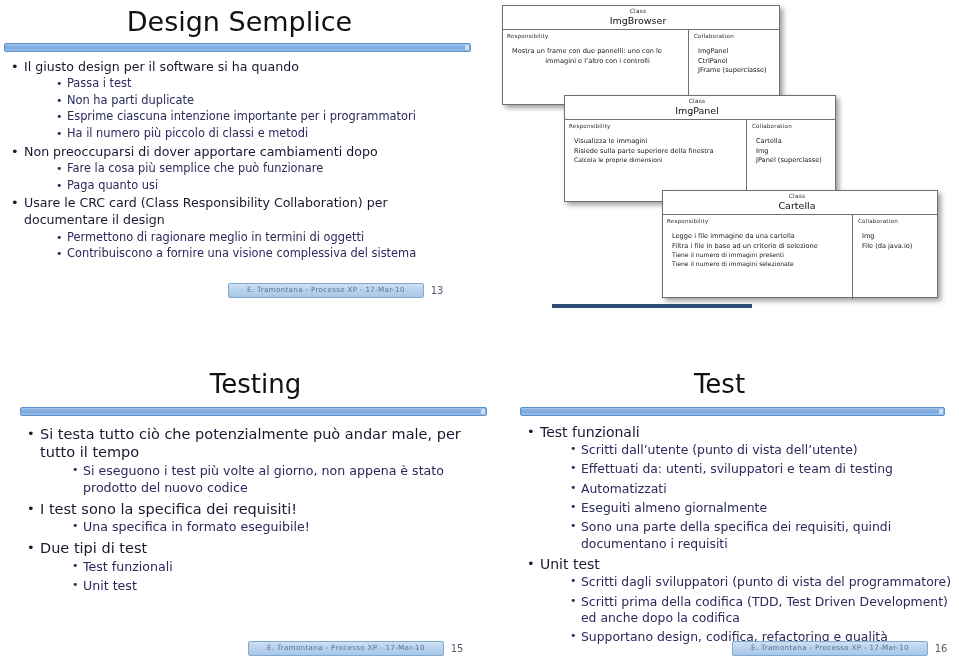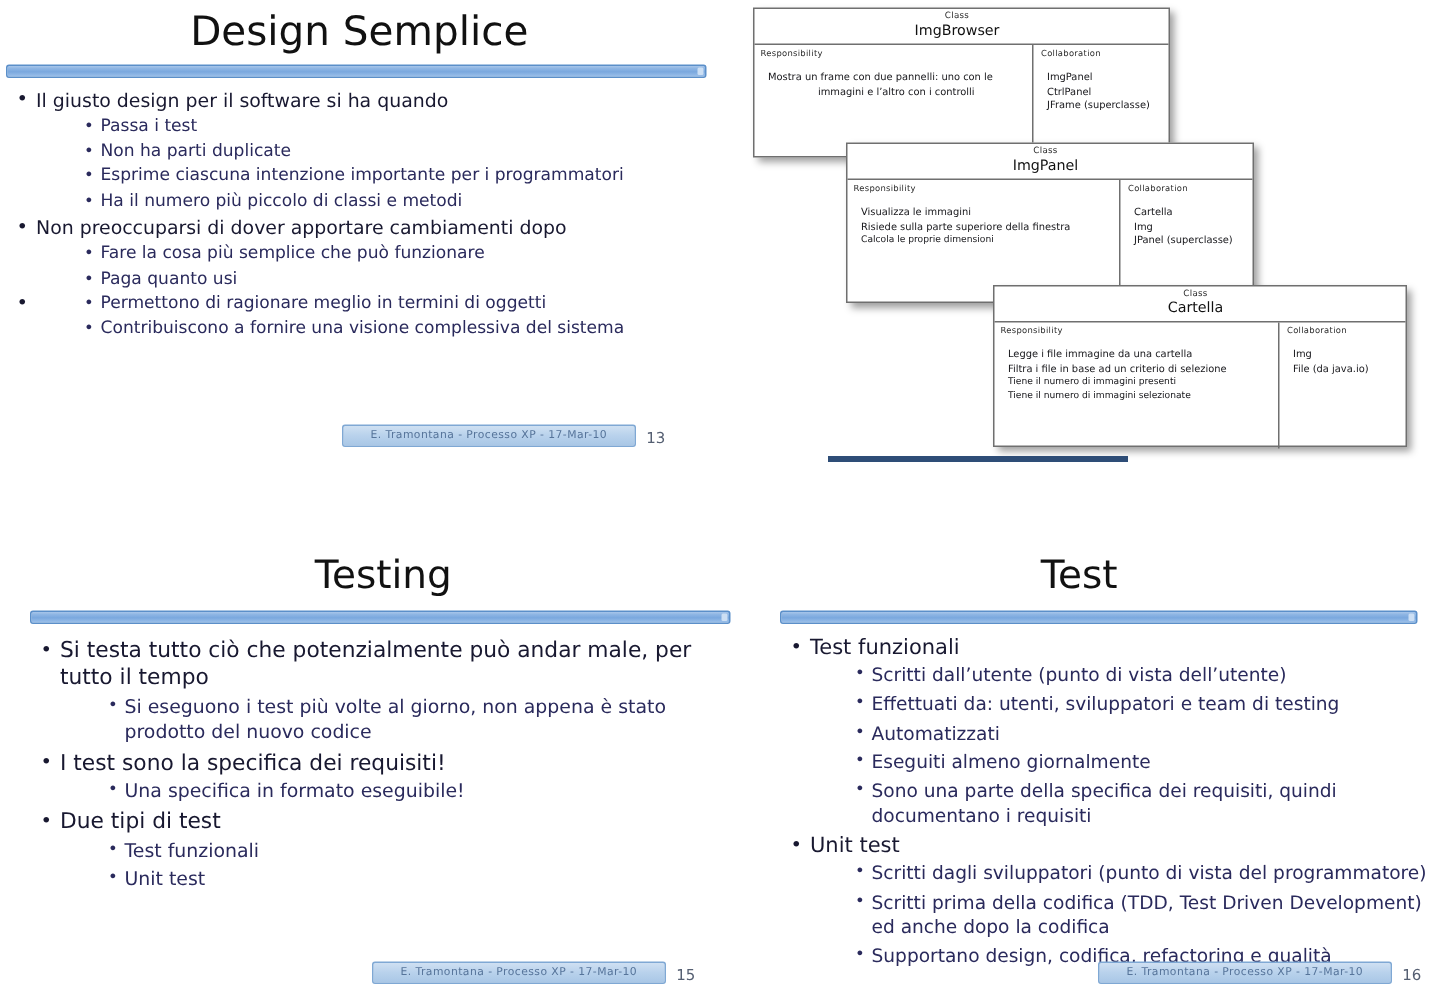--- a/index.html
+++ b/index.html
@@ -130,21 +130,21 @@
   
   #slide-test ul.lvl1 { margin-top: 7px; padding-left: 44px; }
   #slide-test ul.lvl1 > li { font-size: 14px; line-height: 1.3; margin-bottom: 2px; }
   #slide-test ul.lvl2 > li { font-size: 12.4px; line-height: 1.32; margin-bottom: 3px; }
   #slide-test ul.lvl2 { padding-left: 28px; }
 
   
   .footer {
     position: absolute;
     display: flex;
-    align-items: flex-end;
+    align-items: center;
     gap: 7px;
   }
   .footer-pill {
     background: linear-gradient(to bottom, #cfe0f2 0%, #b9d2ec 48%, #a9c7e6 100%);
     border: 1px solid #7fa8d4;
     border-radius: 2px;
     color: #56749a;
     font-size: 7.2px;
     letter-spacing: 0.3px;
     padding: 2px 18px 2px 18px;
@@ -278,20 +278,21 @@
             <span>Fare la cosa più semplice che può funzionare</span>
           </li>
           <li>
             <span class="bullet">•</span>
             <span>Paga quanto usi</span>
           </li>
         </ul>
       </li>
       <li>
         <span class="bullet">•</span>
+        <span class="txt">Usare le CRC card (Class Responsibility Collaboration) per documentare il design</span>
         <ul class="lvl2">
           <li>
             <span class="bullet">•</span>
             <span>Permettono di ragionare meglio in termini di oggetti</span>
           </li>
           <li>
             <span class="bullet">•</span>
             <span>Contribuiscono a fornire una visione complessiva del sistema</span>
           </li>
         </ul>

